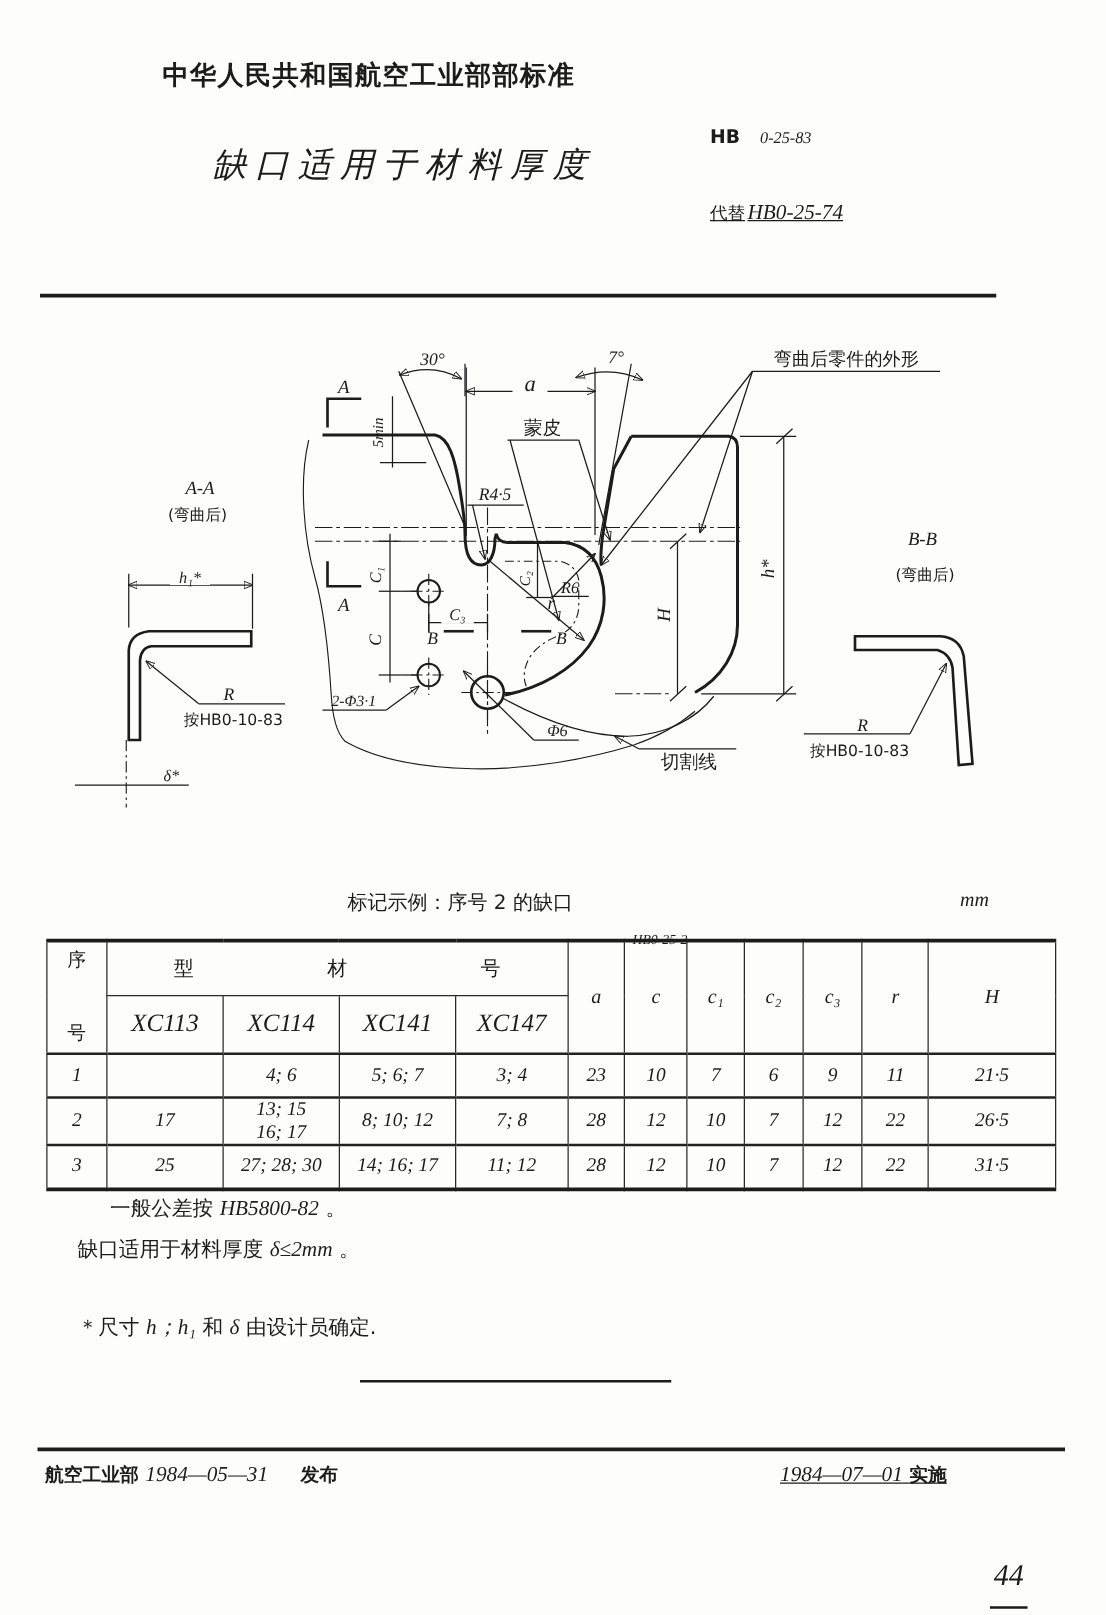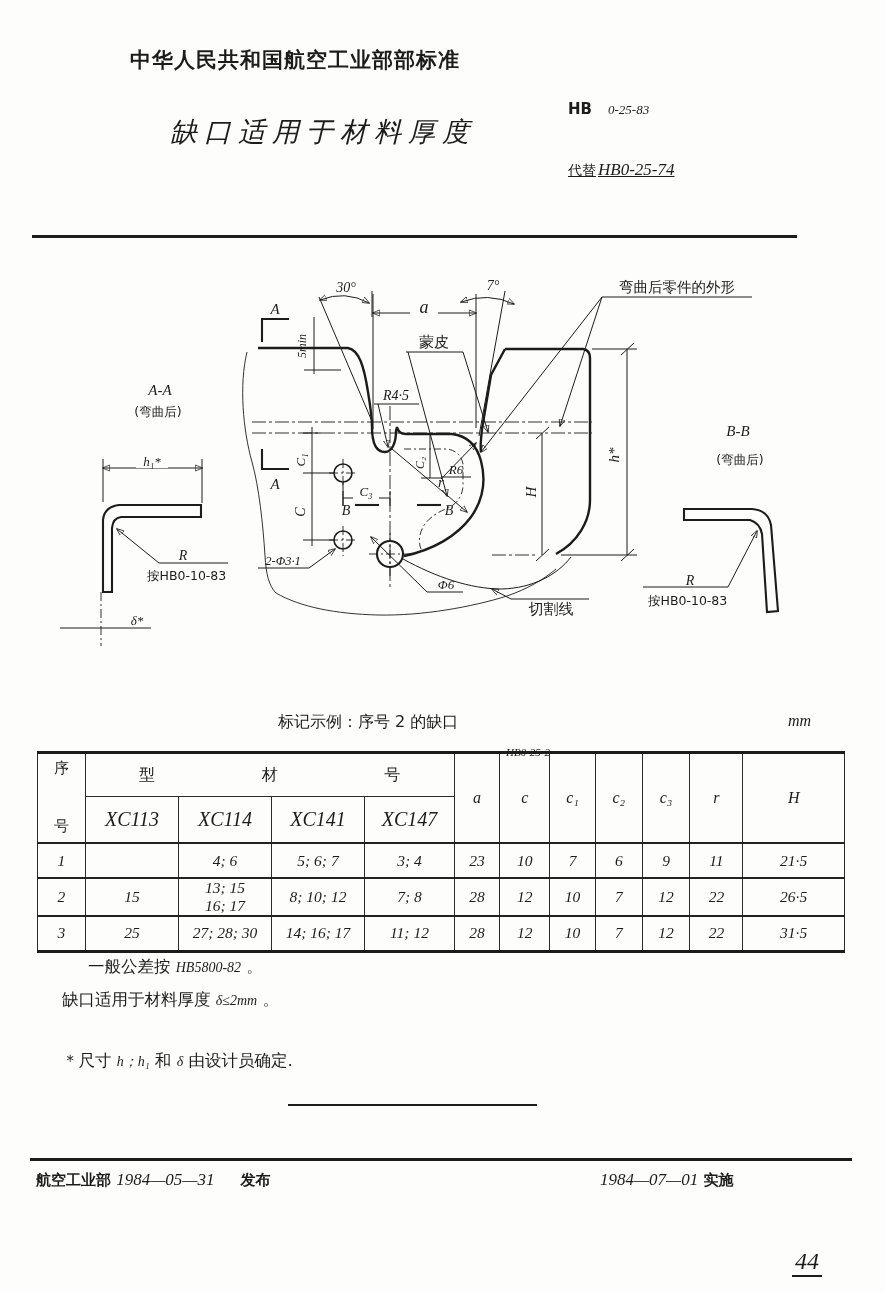--- a/index.html
+++ b/index.html
@@ -26,51 +26,51 @@
   .cl{stroke-width:0.9px;stroke-dasharray:14 3 3 3;}
   .cl2{stroke-width:0.9px;stroke-dasharray:9 3 2 3;}
   .dsh{stroke-width:0.9px;stroke-dasharray:7 3 2 3;}
   .t-it{font-family:"Liberation Serif",serif;font-style:italic;fill:#1c1c1c;stroke:none;}
   .t-cjk{font-family:"DejaVu Sans",sans-serif;fill:#1c1c1c;stroke:none;}
   .bgw{fill:#fdfdfb;stroke:none;}
   
   .marking{top:712px;left:0;width:885px;height:30px;font-size:16px;}
   .marking .lab{position:absolute;left:246px;top:0;margin-left:32px;}
   .marking .code{position:absolute;left:506px;top:0;font-size:11px;margin-top:34px;}
-  .marking .unit{position:absolute;left:788px;top:0;font-size:16px;}
+  .marking .unit{position:absolute;left:768px;top:0;font-size:16px;}
   
   table.spec{position:absolute;left:37px;top:751px;width:808px;border-collapse:collapse;
              table-layout:fixed;}
   table.spec td,table.spec th{border:1px solid #2a2a2a;padding:0;text-align:center;
              vertical-align:middle;font-weight:normal;}
   table.spec{border-top:3px solid #1c1c1c;border-bottom:3px solid #1c1c1c;}
   table.spec tr.data td{border-top:2px solid #222;}
   .seqcell{height:77px;display:flex;flex-direction:column;justify-content:space-between;
            align-items:center;padding:5px 0 6px 0;font-size:15px;}
   .grpcell{display:flex;justify-content:space-around;align-items:center;font-size:16px;height:100%;}
   th.grp{height:37px;}
   th.xc{height:39px;font-size:20px;}
   th.dim{font-size:16px;}
   tr.data td{height:33px;font-size:15.5px;}
   td.two-line{font-size:13px;line-height:1.15;white-space:pre-line;}
   
   .note1{left:88px;top:956px;font-size:16.5px;}
   .note2{left:62px;top:989px;font-size:16.5px;}
   .footnote{left:62px;top:1050px;font-size:16.5px;}
-  .note1 .hw,.note2 .hw,.footnote .hw{font-size:14px;}
+  .note1 .hw,.note2 .hw,.footnote .hw{font-size:17px;}
   .closing-line{left:288px;top:1104px;width:249px;height:2px;background:#1c1c1c;}
   
   .footer-rule{left:30px;top:1158px;width:822px;height:3px;background:#1c1c1c;}
   .footer{top:1170px;left:0;width:885px;font-size:15px;font-weight:bold;}
   .footer .left{position:absolute;left:36px;top:0;}
-  .footer .right{position:absolute;left:600px;top:0;}
+  .footer .right{position:absolute;left:624px;top:0;text-decoration:underline;}
   .footer .hw{font-weight:normal;font-size:17px;}
   .footer .gap{display:inline-block;width:26px;}
   .pageno{left:792px;top:1248px;font-size:24px;border-bottom:2px solid #1c1c1c;
-          padding:0 3px 0 3px;}
+          padding:0 3px 10px 3px;}
 </style>
 </head>
 <body>
 
 <div class="page">
 
   <div class="abs std-org">中华人民共和国航空工业部部标准</div>
   <div class="abs doc-title">缺口适用于材料厚度</div>
   <div class="abs std-no"><span>HB</span><span class="hw">0-25-83</span></div>
   <div class="abs replaces"><span>代替</span><span class="hw">HB0-25-74</span></div>
@@ -286,21 +286,21 @@
         <td class="hw">23</td>
         <td class="hw">10</td>
         <td class="hw">7</td>
         <td class="hw">6</td>
         <td class="hw">9</td>
         <td class="hw">11</td>
         <td class="hw">21·5</td>
       </tr>
       <tr class="data">
         <td class="hw">2</td>
-        <td class="hw">15</td>
+        <td class="hw">17</td>
         <td class="hw two-line">13; 15
 16; 17</td>
         <td class="hw">8; 10; 12</td>
         <td class="hw">7; 8</td>
         <td class="hw">28</td>
         <td class="hw">12</td>
         <td class="hw">10</td>
         <td class="hw">7</td>
         <td class="hw">12</td>
         <td class="hw">22</td>

